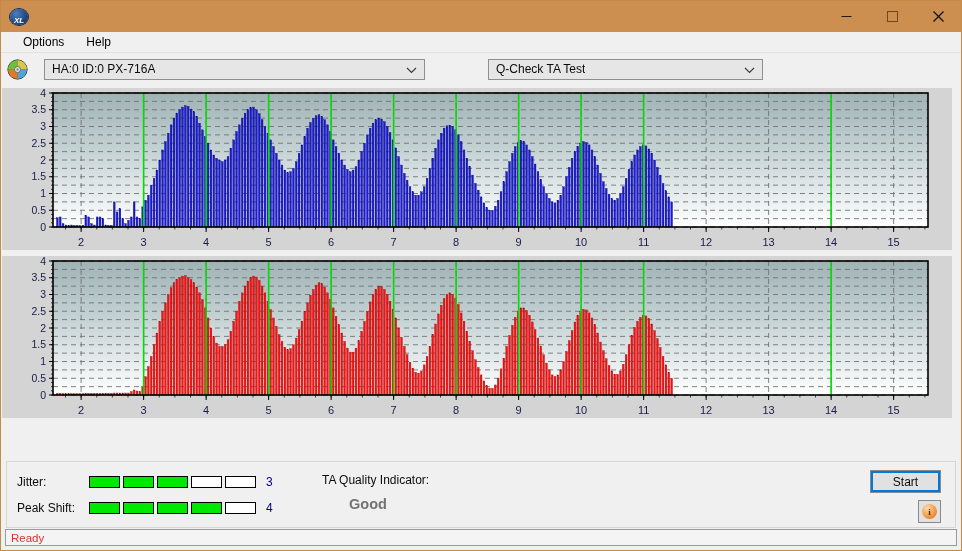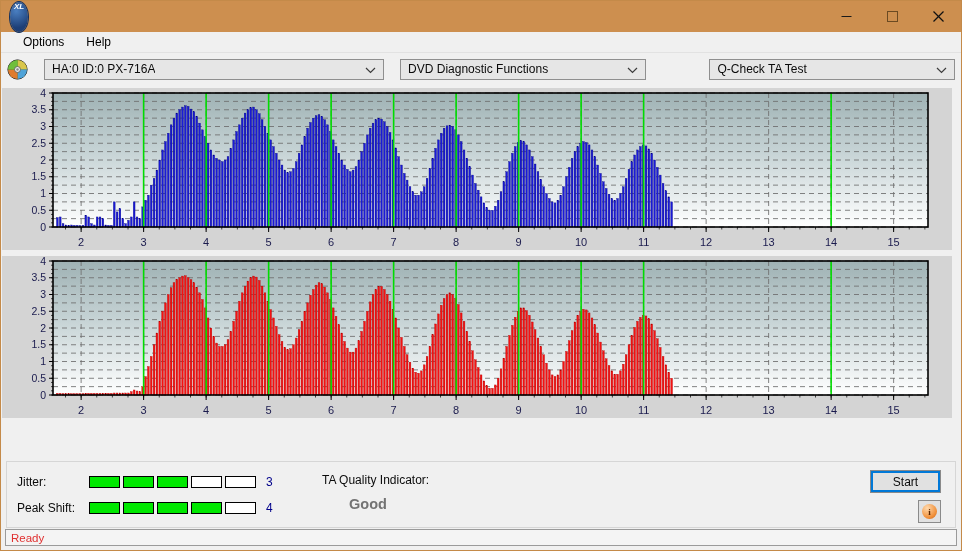--- a/index.html
+++ b/index.html
@@ -13,24 +13,24 @@
     box-sizing:border-box;
     border:1px solid #c48a49;
     background:#f0f0f0;
   }
   
   .titlebar{
     height:31px;background:#cd8f4f;display:flex;align-items:center;
     position:relative;
   }
   .app-icon{
-    width:18px;height:30px;border-radius:50%;
+    width:18px;height:16px;border-radius:50%;
     background:radial-gradient(circle at 35% 30%, #4a7fc1, #1d3f77 70%);
     margin-left:9px;margin-right:10px;
-    display:flex;align-items:flex-start;justify-content:center;
+    display:flex;align-items:flex-end;justify-content:center;
     color:#fff;font-size:8px;font-weight:bold;font-style:italic;
     box-shadow:0 0 0 1px #13305e;
     flex:none;
   }
   .title-text{font-size:12.5px;color:#1a1a1a;letter-spacing:0.1px;}
   .wbtns{position:absolute;right:0;top:0;height:31px;display:flex;}
   .wbtn{width:46px;height:31px;display:flex;align-items:center;justify-content:center;}
   .wbtn svg{display:block;}
   
   .menubar{
@@ -149,28 +149,20 @@
         <path d="M10.5 1 A9.5 9.5 0 0 1 20 10.5 L10.5 10.5 Z" fill="#d9c64a"></path>
         <path d="M20 10.5 A9.5 9.5 0 0 1 10.5 20 L10.5 10.5 Z" fill="#4fa3d8"></path>
         <path d="M10.5 20 A9.5 9.5 0 0 1 1 10.5 L10.5 10.5 Z" fill="#e07b2d"></path>
         <path d="M1 10.5 A9.5 9.5 0 0 1 10.5 1 L10.5 10.5 Z" fill="#6fbf3c"></path>
         <circle cx="10.5" cy="10.5" r="3" fill="#e9e9e9" stroke="#555" stroke-width="0.8"></circle>
         <circle cx="10.5" cy="10.5" r="1.2" fill="#888"></circle>
       </svg>
     </div>
     <div class="combo c1">
       <span class="txt">HA:0 ID:0  PX-716A</span>
-      <span class="arrow">
-        <svg width="11" height="7" viewBox="0 0 11 7">
-            <polyline points="1,1 5.5,5.5 10,1" fill="none" stroke="#3c3c3c" stroke-width="1.2"></polyline>
-          </svg>
-      </span>
-    </div>
-    <div class="combo c2">
-      <span class="txt">DVD Diagnostic Functions</span>
       <span class="arrow">
         <svg width="11" height="7" viewBox="0 0 11 7">
             <polyline points="1,1 5.5,5.5 10,1" fill="none" stroke="#3c3c3c" stroke-width="1.2"></polyline>
           </svg>
       </span>
     </div>
     <div class="combo c3">
       <span class="txt">Q-Check TA Test</span>
       <span class="arrow">
         <svg width="11" height="7" viewBox="0 0 11 7">

